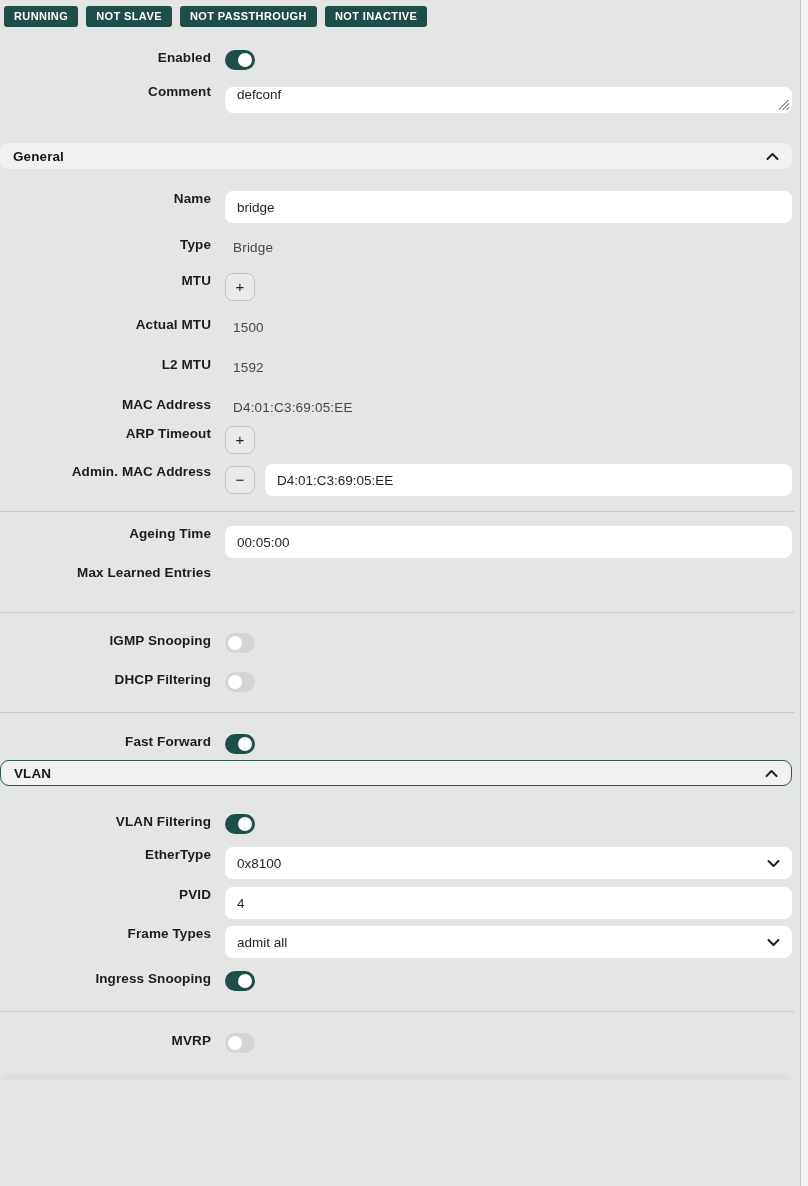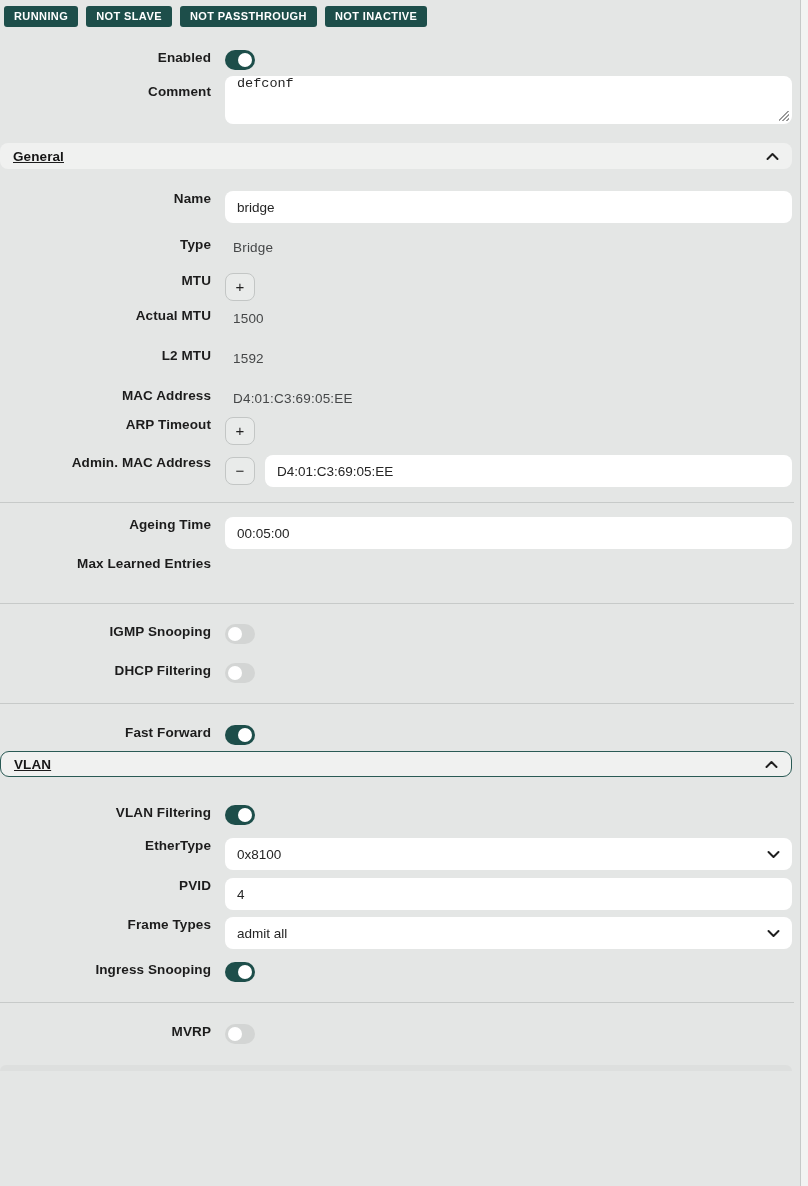--- a/index.html
+++ b/index.html
@@ -27,21 +27,21 @@
   }
   .field { margin-left:14px; flex:1; display:flex; align-items:center; min-width:0; }
 
   .static { font-size:13.5px; color:#454748; padding-left:8px; letter-spacing:.2px; }
 
   .input, .selectbox, .txtarea {
     width:100%; height:32px; background:#fff; border:none; border-radius:8px;
     font-family:"Liberation Sans", sans-serif; font-size:13.5px; color:#252525;
     padding:0 12px; outline:none;
   }
-  .txtarea { height:48px; padding:0 12px; resize:none; display:block; position:relative;font-family:Liberation Mono, monospace; }
+  .txtarea { height:26px; padding:0 12px; resize:none; display:block; position:relative; }
   .ta-wrap { position:relative; width:100%; }
   .resize-handle {
     position:absolute; right:3px; bottom:3px; width:10px; height:10px;
     background:
       linear-gradient(135deg, transparent 0 45%, #9a9a9a 45% 52%, transparent 52% 65%,
                       #9a9a9a 65% 72%, transparent 72% 85%, #9a9a9a 85% 92%, transparent 92%);
   }
 
   .selectbox { display:flex; align-items:center; justify-content:space-between; cursor:pointer; }
   .selectbox .chev { flex:none; margin-left:8px; }
@@ -67,21 +67,21 @@
     content:""; position:absolute; top:3px; left:3px; width:14px; height:14px;
     border-radius:50%; background:#fff;
   }
   .toggle.on { background:#1d4e4a; }
   .toggle.on::after { left:auto; right:3px; }
 
   
   .sect {
     height:26px; margin-right:16px; border-radius:8px; background:#f0f1f0;
     display:flex; align-items:center; justify-content:space-between;
-    padding:0 13px; cursor:pointer;text-decoration:underline;
+    padding:0 13px; cursor:pointer;
   }
   .sect-title { font-size:13.5px; font-weight:700; color:#161616; letter-spacing:.1px; }
   .sect.outlined { border:1.5px solid #2a5a55; border-radius:9px; }
 
   .divider { height:1px; background:#c7cac9; width:794px; }
 
   .peek {
     height:6px; margin-right:16px; margin-top:21px;
     border-radius:8px 8px 0 0; background:#dddfde;
   }
@@ -142,21 +142,21 @@
     </div>
   </div>
 
   <div class="row" style="margin-top:16px;height:28px">
     <div class="lbl">MTU</div>
     <div class="field">
       <button class="sqbtn">+</button>
     </div>
   </div>
 
-  <div class="row" style="margin-top:7px;height:20px">
+  <div class="row" style="margin-top:16px;height:20px">
     <div class="lbl">Actual MTU</div>
     <div class="field">
       <span class="static">1500</span>
     </div>
   </div>
 
   <div class="row" style="margin-top:20px;height:20px">
     <div class="lbl">L2 MTU</div>
     <div class="field">
       <span class="static">1592</span>

